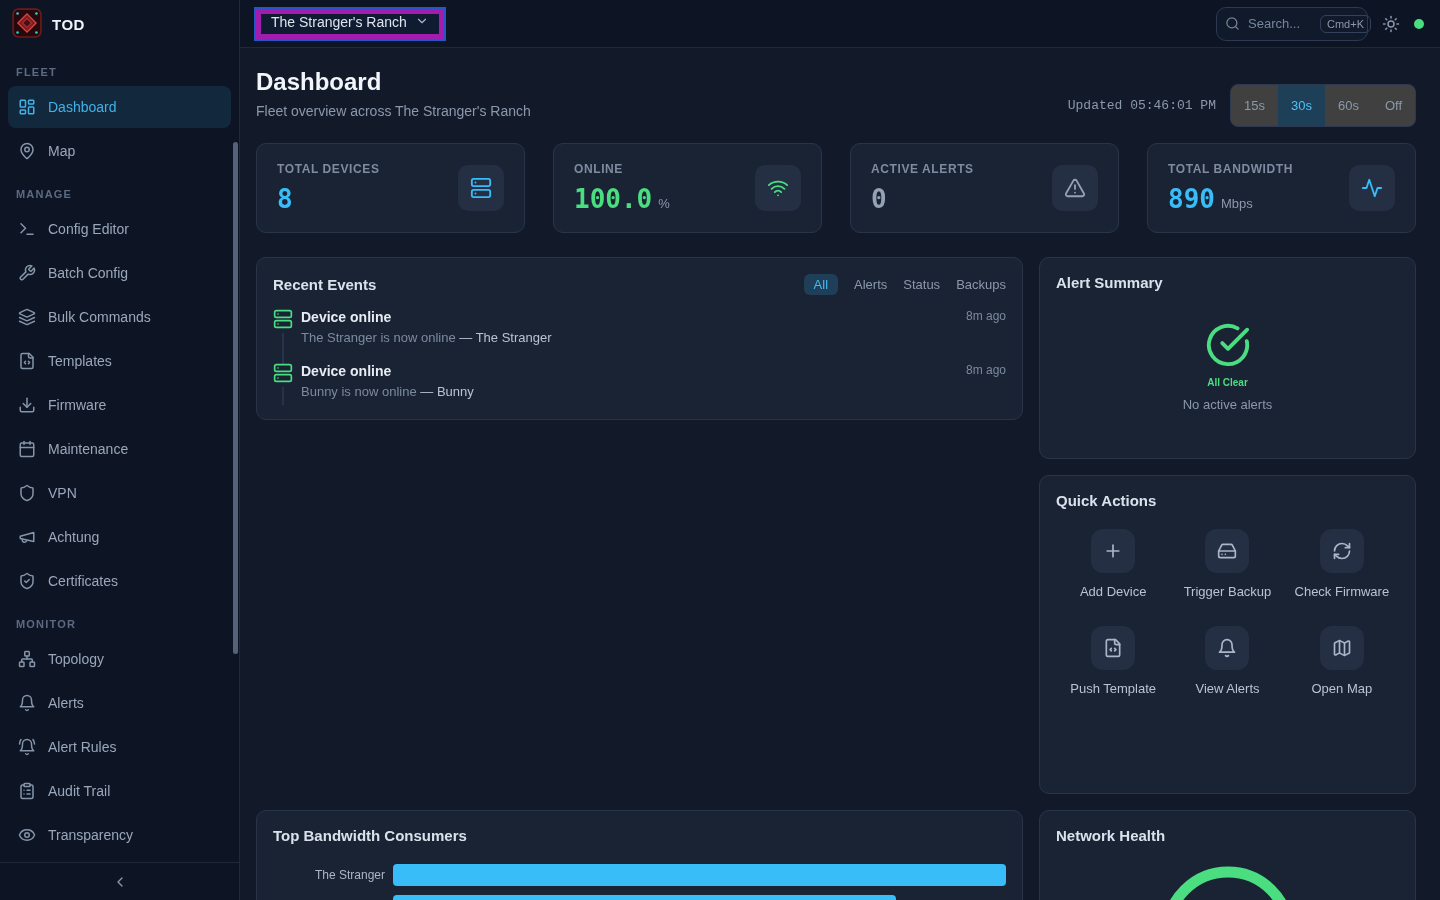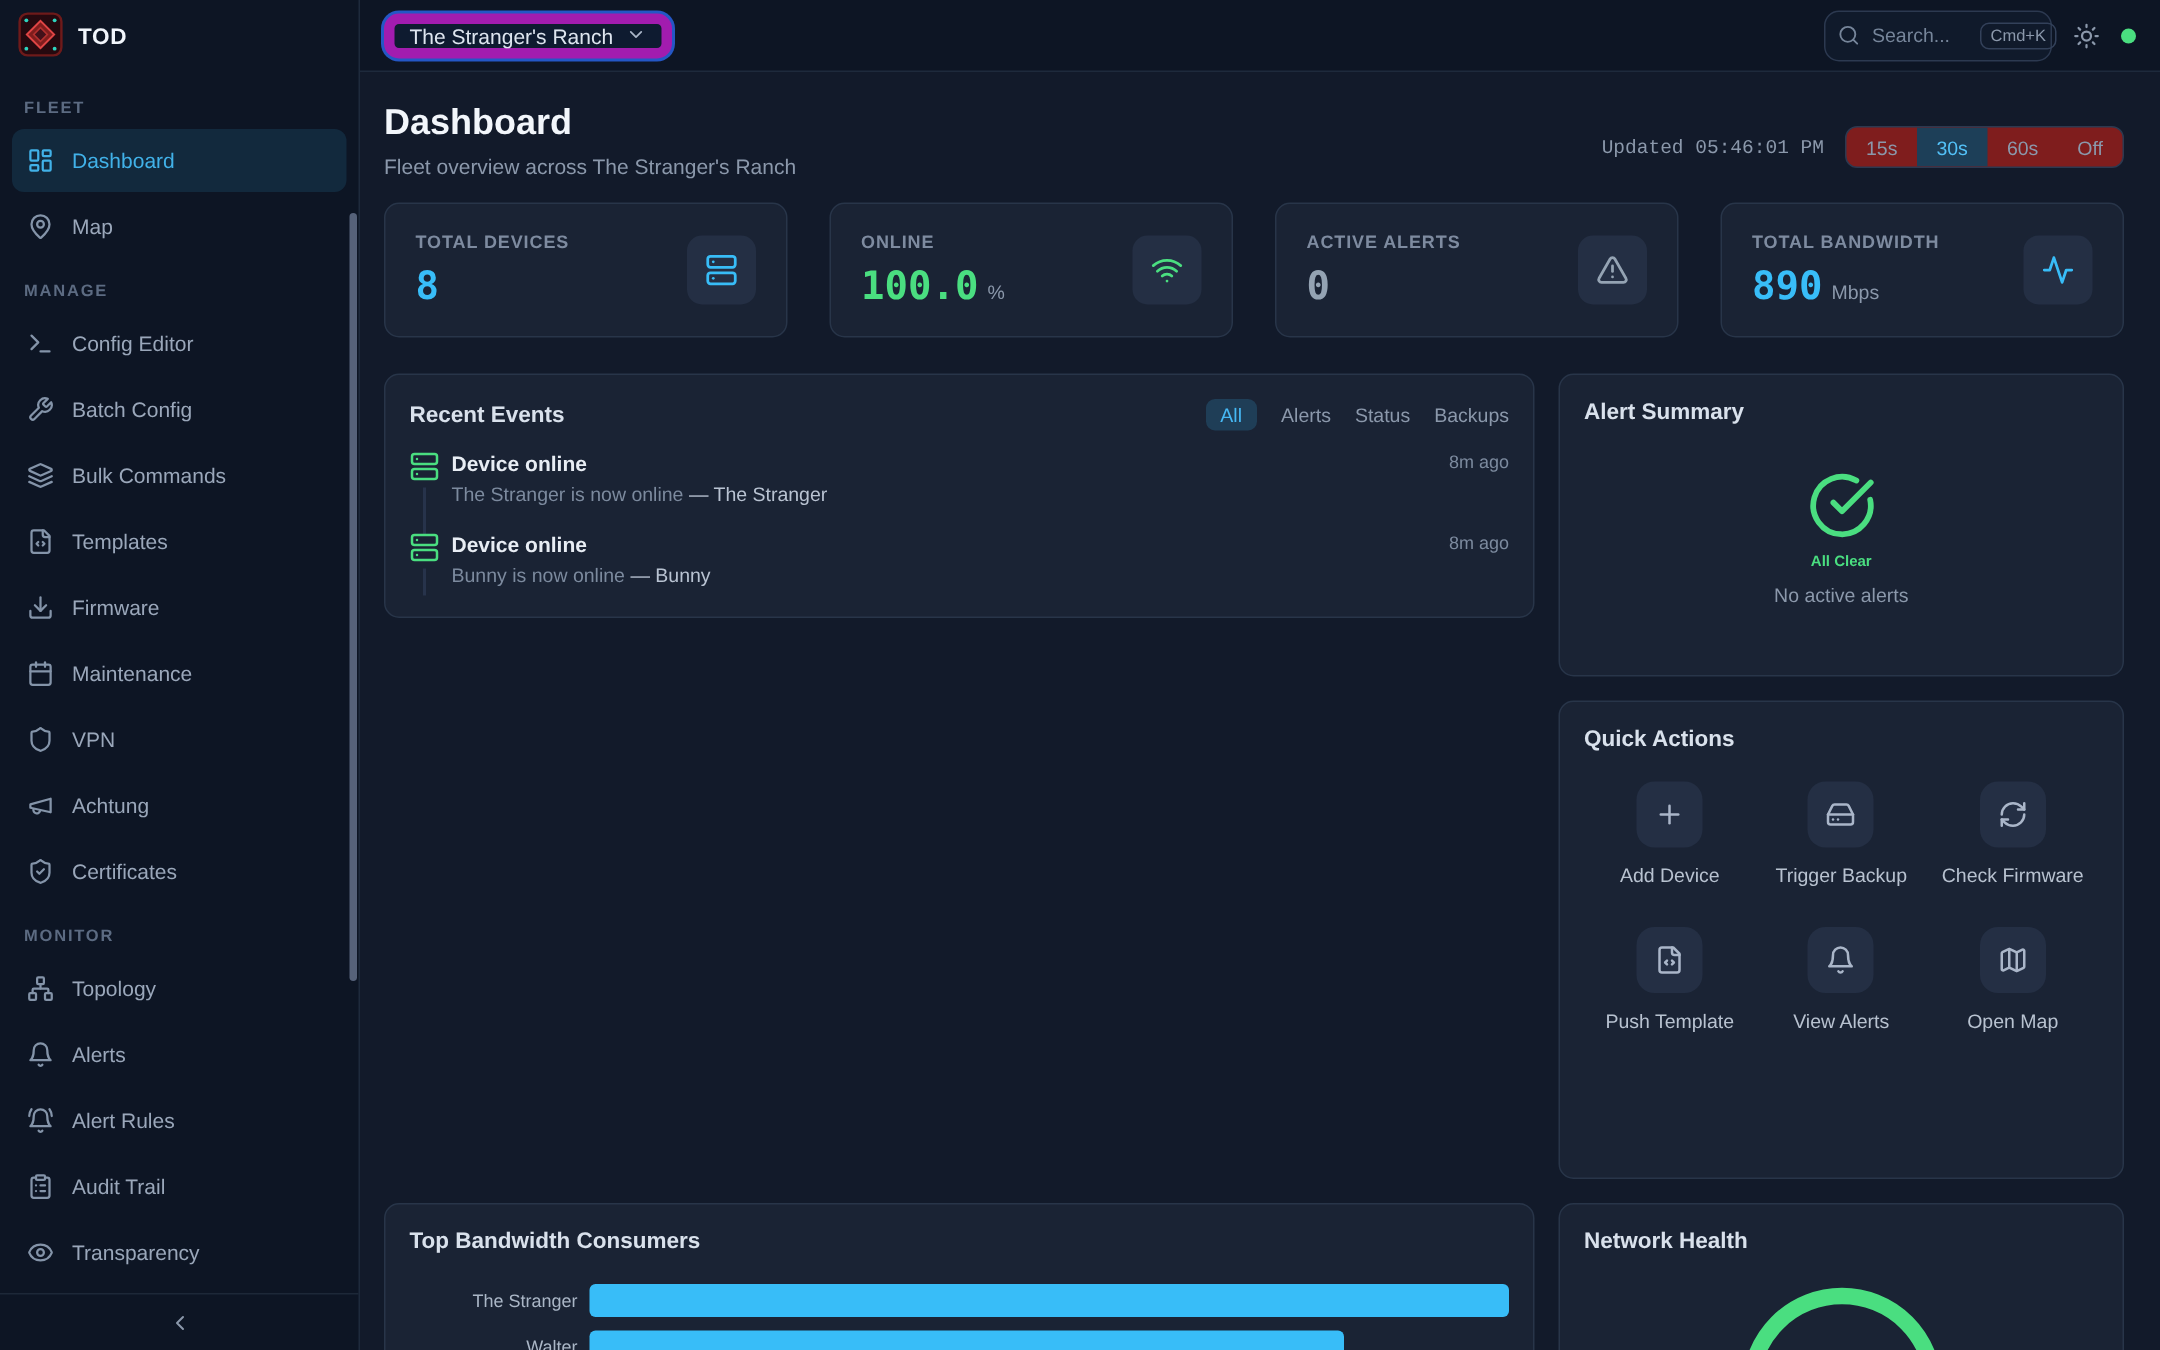--- a/index.html
+++ b/index.html
@@ -35,21 +35,21 @@
     align-items:center; justify-content:center; color:#8b98ab; cursor:pointer; }
 
   
   .main { flex:1; display:flex; flex-direction:column; background:#121a2a; min-width:0; }
   .topbar {
     height:48px; flex:0 0 48px; background:#0d1524; border-bottom:1px solid #1e2a3c;
     display:flex; align-items:center; justify-content:space-between; padding:0 16px;
   }
   .site-select {
     display:flex; align-items:flex-start; gap:8px; height:30px; padding:0 10px;
-    background:#0e1b30; border:7px solid #a21caf; border-radius:10px;
+    background:#0e1b30; border:5px solid #a21caf; border-radius:0;
     box-shadow:0 0 0 2px #2457c5; color:#dde5ef; font-size:14px; cursor:pointer;
   }
   .topbar-right { display:flex; align-items:center; gap:14px; }
   .search-box {
     display:flex; align-items:center; gap:8px; width:152px; height:34px;
     border:1px solid #2c3950; border-radius:10px; background:#101a2b; padding:0 8px;
     color:#76859a;
   }
   .search-box input {
     background:transparent; border:none; outline:none; color:#aab6c8; width:64px;
@@ -69,22 +69,22 @@
   .user-menu { display:flex; align-items:center; gap:8px; cursor:pointer; }
 
   .content { flex:1; padding:20px 24px 0 16px; overflow:hidden; }
 
   .page-header { display:flex; justify-content:space-between; align-items:flex-start; }
   .page-title { font-size:24px; font-weight:bold; color:#f2f6fb; }
   .page-sub { font-size:14px; color:#8b98ab; margin-top:7px; }
   .header-right { display:flex; align-items:center; gap:14px; margin-top:16px; }
   .updated { font-size:13px; color:#8b98ab;font-family:Liberation Mono, monospace; }
   .segmented {
-    display:flex; align-items:center; background:#7f1d1d; border:1px solid #2c3950;
-    border-radius:8px; overflow:hidden; height:28px;
+    display:flex; align-items:center; background:#404040; border:1px solid #2c3950;
+    border-radius:8px; overflow:hidden; height:43px;
   }
   .segmented button {
     background:transparent; border:none; color:#8b98ab; font-size:13px;
     padding:0 13px; height:100%; cursor:pointer; font-family:"Liberation Sans", sans-serif;
   }
   .segmented button.active { background:#1d3f58; color:#53c1f7; }
 
   
   .stats { display:grid; grid-template-columns:repeat(4,1fr); gap:28px; margin-top:16px; }
   .stat-card {

